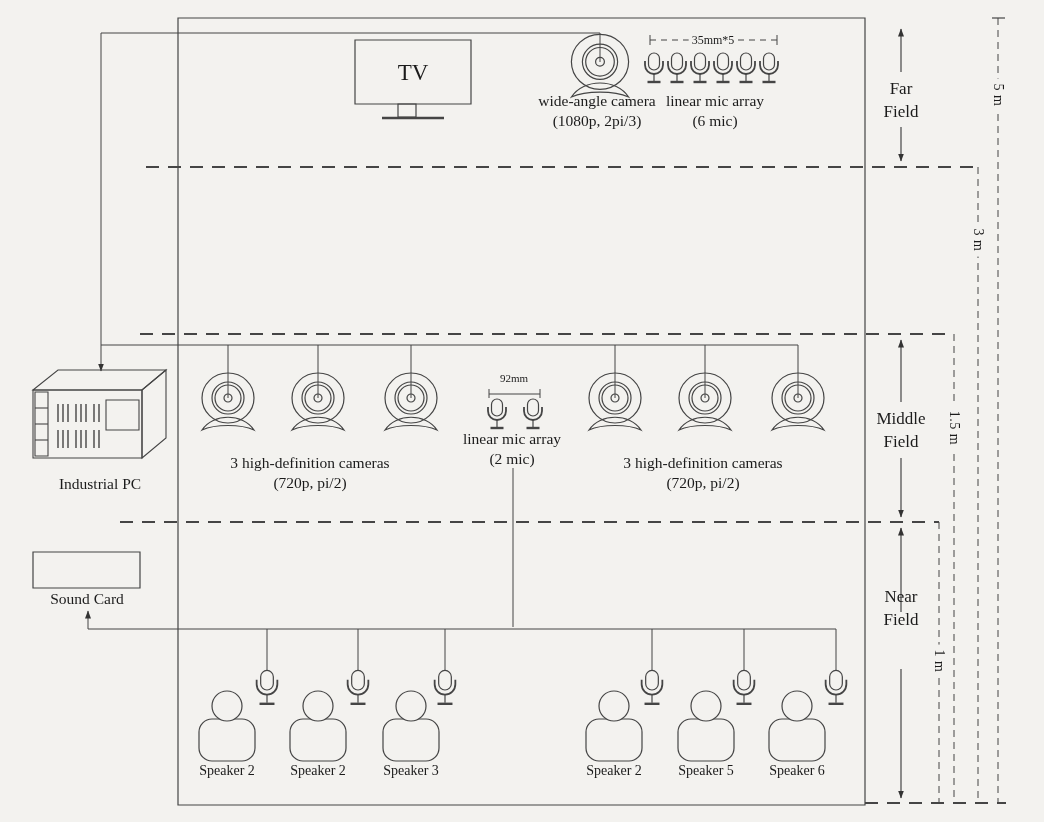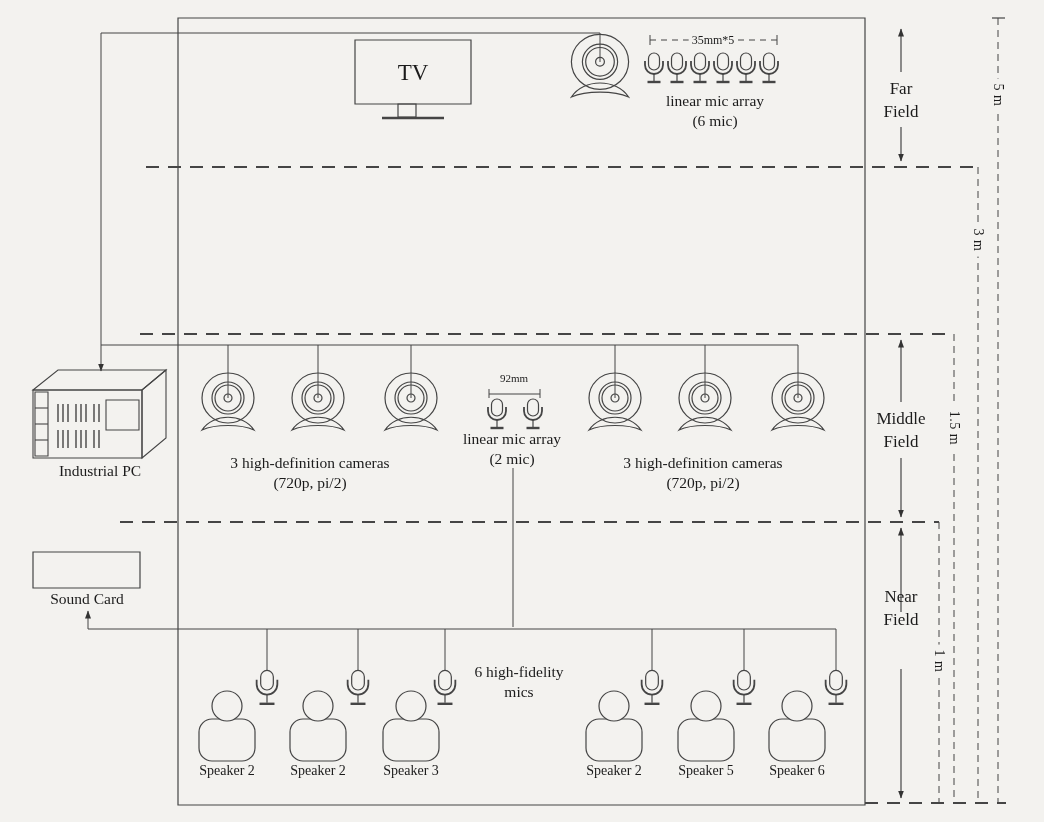--- a/index.html
+++ b/index.html
@@ -209,50 +209,50 @@
       <use href="#person" transform="translate(318,720)"></use>
       <use href="#person" transform="translate(411,720)"></use>
       <use href="#person" transform="translate(614,720)"></use>
       <use href="#person" transform="translate(706,720)"></use>
       <use href="#person" transform="translate(797,720)"></use>
     </g>
   </svg>
 
   <div class="lbl big" style="left:413px;top:73px">TV</div>
 
+  <div class="lbl" style="left:597px;top:111px">
+    <div>wide-angle camera</div>
+    <div>(1080p, 2pi/3)</div>
+  </div>
 
   <div class="lbl small" style="left:713px;top:40px">35mm*5</div>
   <div class="lbl" style="left:715px;top:111px">
     <div>linear mic array</div>
     <div>(6 mic)</div>
   </div>
 
-  <div class="lbl" style="left:100px;top:471px">Industrial PC</div>
+  <div class="lbl" style="left:100px;top:484px">Industrial PC</div>
 
   <div class="lbl" style="left:310px;top:473px">
     <div>3 high-definition cameras</div>
     <div>(720p, pi/2)</div>
   </div>
   <div class="lbl" style="left:703px;top:473px">
     <div>3 high-definition cameras</div>
     <div>(720p, pi/2)</div>
   </div>
 
   <div class="lbl tiny" style="left:514px;top:378px">92mm</div>
   <div class="lbl" style="left:512px;top:449px">
     <div>linear mic array</div>
     <div>(2 mic)</div>
   </div>
 
   <div class="lbl" style="left:87px;top:599px">Sound Card</div>
 
-  <div class="lbl" style="left:519px;top:682px">
-    <div>6 high-fidelity</div>
-    <div>mics</div>
-  </div>
 
   <div class="lbl spk" style="left:227px;top:771px">Speaker 2</div>
   <div class="lbl spk" style="left:318px;top:771px">Speaker 2</div>
   <div class="lbl spk" style="left:411px;top:771px">Speaker 3</div>
   <div class="lbl spk" style="left:614px;top:771px">Speaker 2</div>
   <div class="lbl spk" style="left:706px;top:771px">Speaker 5</div>
   <div class="lbl spk" style="left:797px;top:771px">Speaker 6</div>
 
   <div class="lbl field" style="left:901px;top:100px">
     <div>Far</div>

